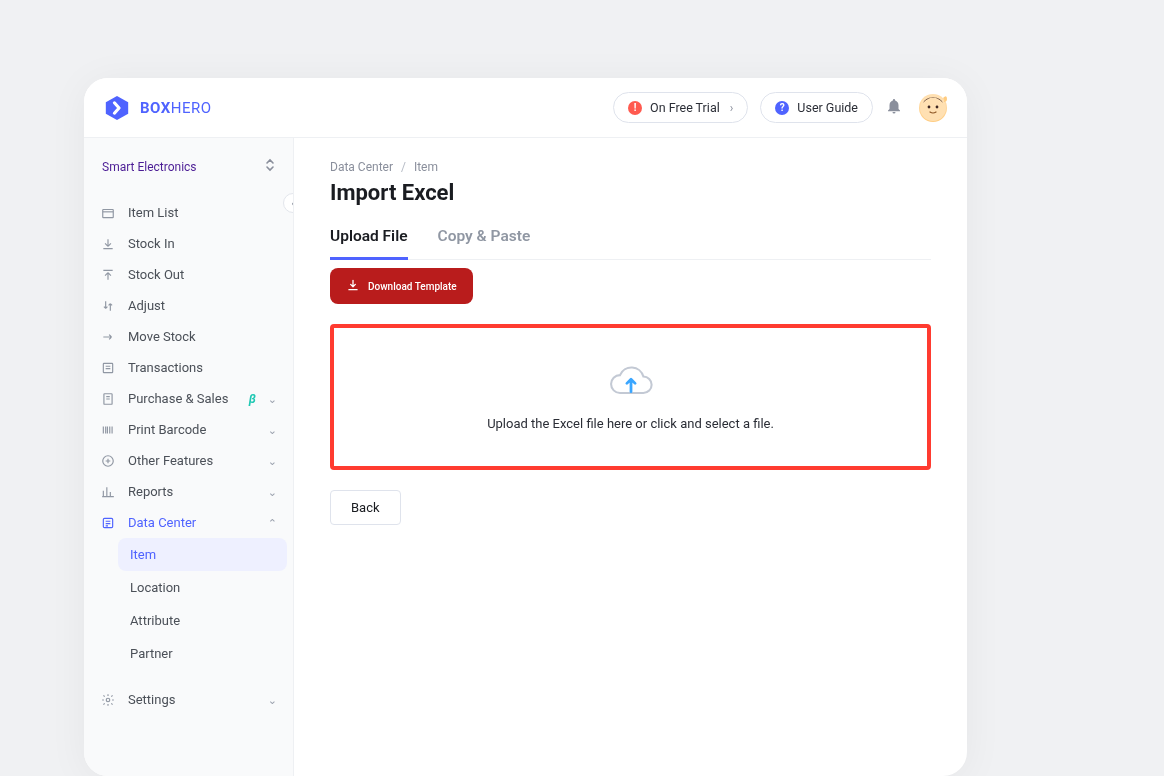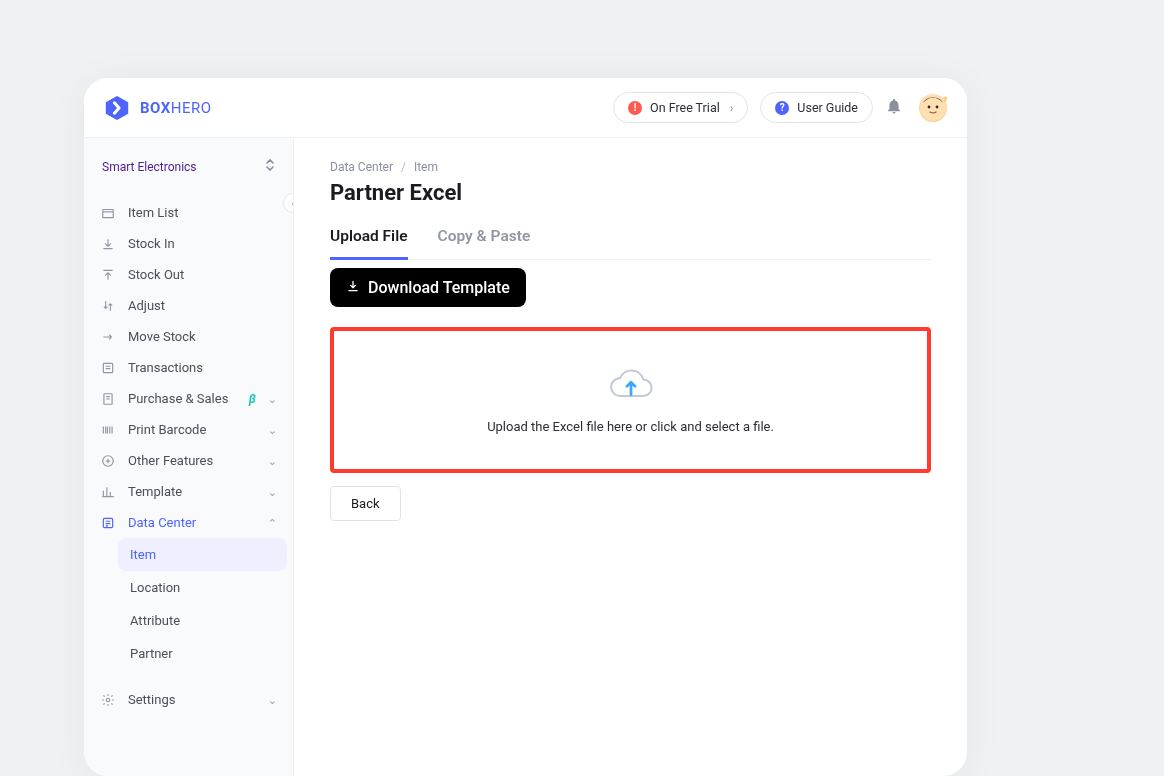--- a/index.html
+++ b/index.html
@@ -133,31 +133,31 @@
       padding: 8px 0 12px;
       font-size: 15.5px; font-weight: 600;
       color: #9097a3;
       cursor: pointer;
       border-bottom: 3px solid transparent;
       margin-bottom: -1px;
     }
     .tab.active { color: #1a1c21; border-bottom-color: #4f63ff; }
     .download-btn {
       display: inline-flex; align-items: center; gap: 8px;
-      background: #000000; color: #fff;
-      font-size: 16px; font-weight: 500;
+      background: #b91c1c; color: #fff;
+      font-size: 10px; font-weight: 500;
       padding: 10px 16px; border-radius: 8px;
       cursor: pointer;
       margin-bottom: 20px;
     }
     .dropzone-wrap {
       border: 4px solid #ff3b30;
       padding: 3px;
       border-radius: 4px;
-      margin-bottom: 13px;
+      margin-bottom: 20px;
     }
     .dropzone {
       height: 132px;
       display: flex; flex-direction: column;
       align-items: center; justify-content: center;
       gap: 12px;
       cursor: pointer;
     }
     .cloud { color: #b7bfce; }
     .dropzone-text { font-size: 13px; color: #2b2e36; }
@@ -309,21 +309,21 @@
             </span>
           <span class="nav-label">Other Features</span>
           <span class="nav-chev">⌄</span>
         </div>
         <div class="nav-item">
           <span class="nav-icon">
               <svg width="14" height="14" viewBox="0 0 24 24" fill="none" stroke="currentColor" stroke-width="2">
                 <path d="M4 20V10M10 20V4M16 20v-8M22 20H2"></path>
               </svg>
             </span>
-          <span class="nav-label">Template</span>
+          <span class="nav-label">Reports</span>
           <span class="nav-chev">⌄</span>
         </div>
         <div class="nav-item active">
           <span class="nav-icon">
               <svg width="14" height="14" viewBox="0 0 24 24" fill="none" stroke="currentColor" stroke-width="2">
                 <rect x="4" y="4" width="16" height="16" rx="2"></rect>
                 <path d="M8 9h8M8 13h8M8 17h4"></path>
               </svg>
             </span>
           <span class="nav-label">Data Center</span>
@@ -347,21 +347,21 @@
         </div>
       </div>
     </div>
 
     <div class="main">
       <div class="breadcrumb">
         <span>Data Center</span>
         <span class="sep">/</span>
         <span>Item</span>
       </div>
-      <h1 class="page-title">Partner Excel</h1>
+      <h1 class="page-title">Import Excel</h1>
 
       <div class="tabs">
         <div class="tab active">Upload File</div>
         <div class="tab">Copy &amp; Paste</div>
       </div>
 
       <div class="download-btn">
         <span>
           <svg width="14" height="14" viewBox="0 0 24 24" fill="none" stroke="#fff" stroke-width="2.2" stroke-linecap="round">
               <path d="M12 4v11m0 0l-4-4m4 4l4-4M5 20h14"></path>

